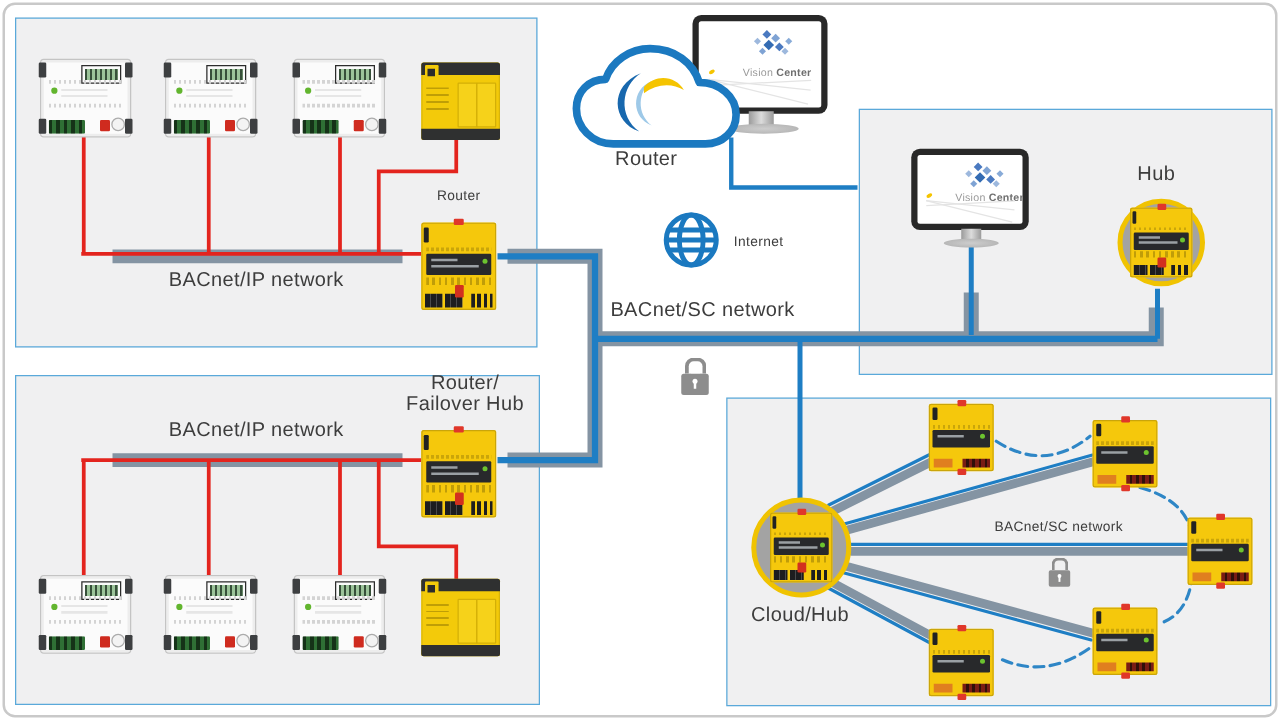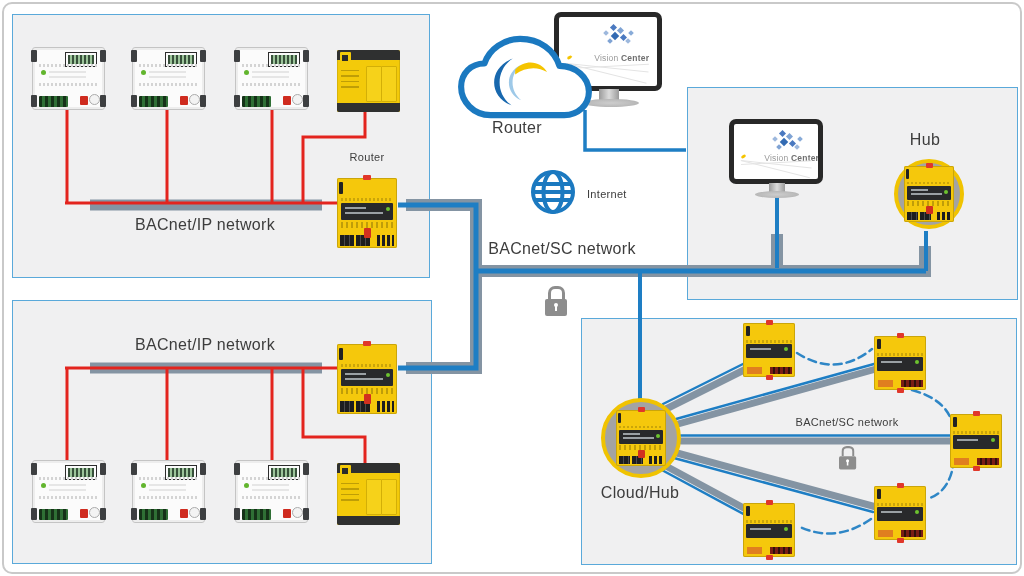--- a/index.html
+++ b/index.html
@@ -501,15 +501,19 @@
       <span class="lockbody"></span>
   </div>
 
   <div class="lbl" style="left:517px;top:119px;">Router</div>
   <div class="lbl left s15" style="left:587px;top:188px;">Internet</div>
   <div class="lbl" style="left:205px;top:216px;">BACnet/IP network</div>
   <div class="lbl" style="left:205px;top:336px;">BACnet/IP network</div>
   <div class="lbl" style="left:562px;top:240px;">BACnet/SC network</div>
   <div class="lbl s15" style="left:847px;top:416px;">BACnet/SC network</div>
   <div class="lbl s15" style="left:367px;top:151px;">Router</div>
+  <div class="lbl center2" style="left:372px;top:298px;">
+    <span style="display:block;">Router/</span>
+    <span style="display:block;">Failover Hub</span>
+  </div>
   <div class="lbl" style="left:925px;top:131px;">Hub</div>
   <div class="lbl" style="left:640px;top:484px;">Cloud/Hub</div>
 </div>
 
 </body></html>

